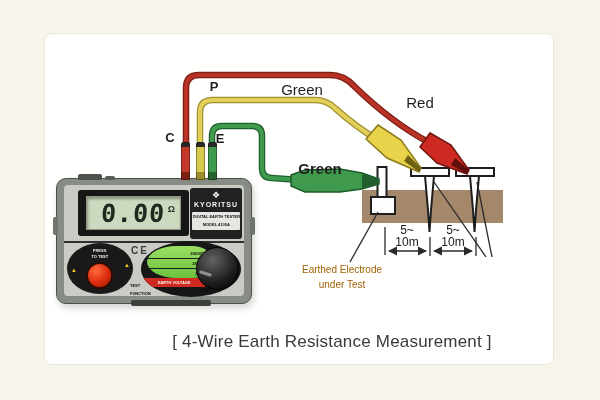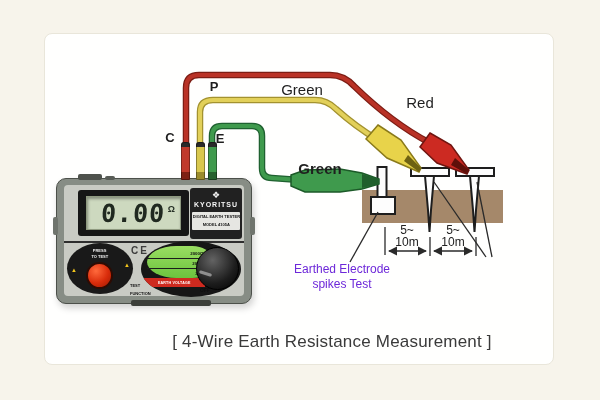--- a/index.html
+++ b/index.html
@@ -73,21 +73,21 @@
         box-shadow:inset 0 0 0 1px rgba(0,0,0,.35);}
   .plug.c{left:181px;background:linear-gradient(180deg,#2a2a2a 0 12%,#c0392b 12% 80%,#7e2014 80%);}
   .plug.p{left:196px;background:linear-gradient(180deg,#2a2a2a 0 12%,#d9c84e 12% 80%,#9b8c2c 80%);}
   .plug.e{left:208px;background:linear-gradient(180deg,#2a2a2a 0 12%,#3f9a4d 12% 80%,#27622f 80%);}
 
   
   .lbl{position:absolute;z-index:4;text-align:center;color:#1f1f1f;}
   .term{font-size:13px;font-weight:bold;width:14px;}
   .wirelbl{font-size:15px;width:56px;}
   .dist{width:36px;font-size:12px;line-height:11.5px;color:#222;}
-  .callout{font-size:12px;line-height:15px;width:160px;color:#6d28d9;}
+  .callout{font-size:10px;line-height:15px;width:160px;color:#a16207;}
   .caption{left:132px;top:332px;width:400px;font-size:17px;letter-spacing:.2px;color:#3a3a3a;}
 </style>
 </head>
 <body>
 
 <div class="stage">
   <div class="sheet"></div>
 
   <svg class="layer-svg" width="600" height="400" viewBox="0 0 600 400">
     <defs>
@@ -229,17 +229,17 @@
     <div>5~</div>
     <div>10m</div>
   </div>
   <div class="lbl dist" style="left:435px;top:225px;">
     <div>5~</div>
     <div>10m</div>
   </div>
 
   <div class="lbl callout" style="left:262px;top:262px;">
     <div>Earthed Electrode</div>
-    <div>spikes Test</div>
+    <div>under Test</div>
   </div>
 
   <div class="lbl caption">[ 4-Wire Earth Resistance Measurement ]</div>
 </div>
 
 </body></html>

